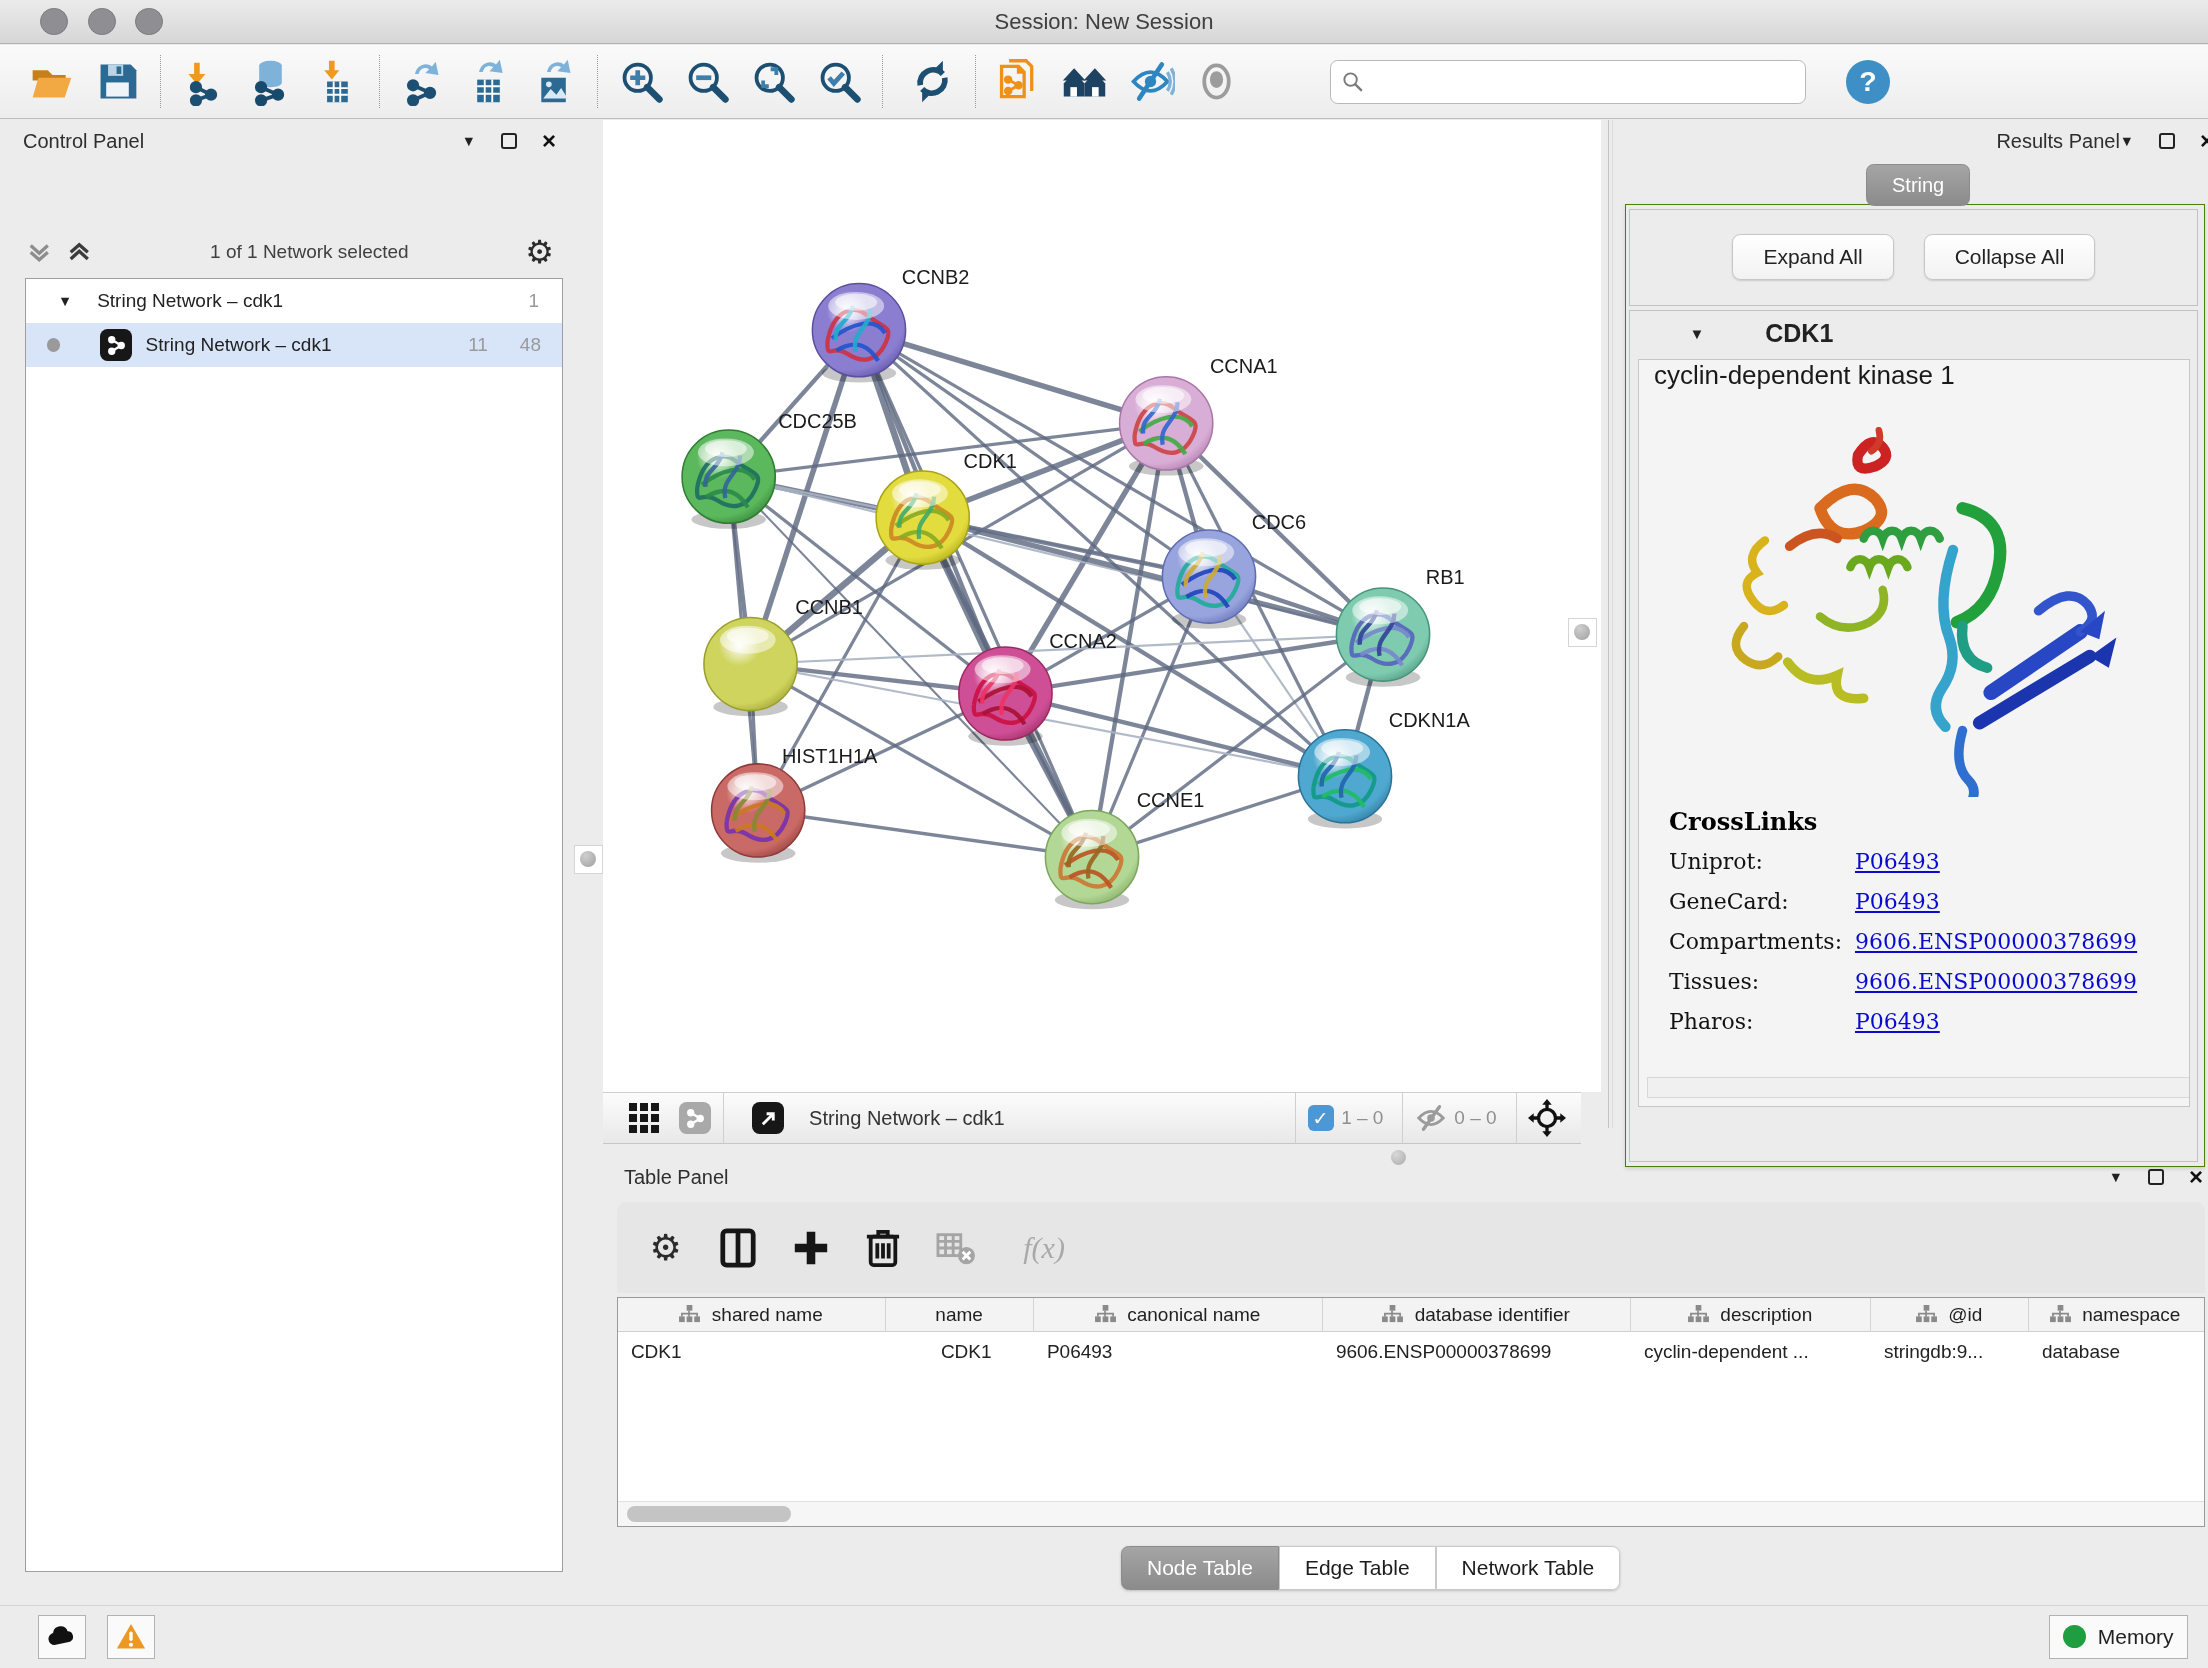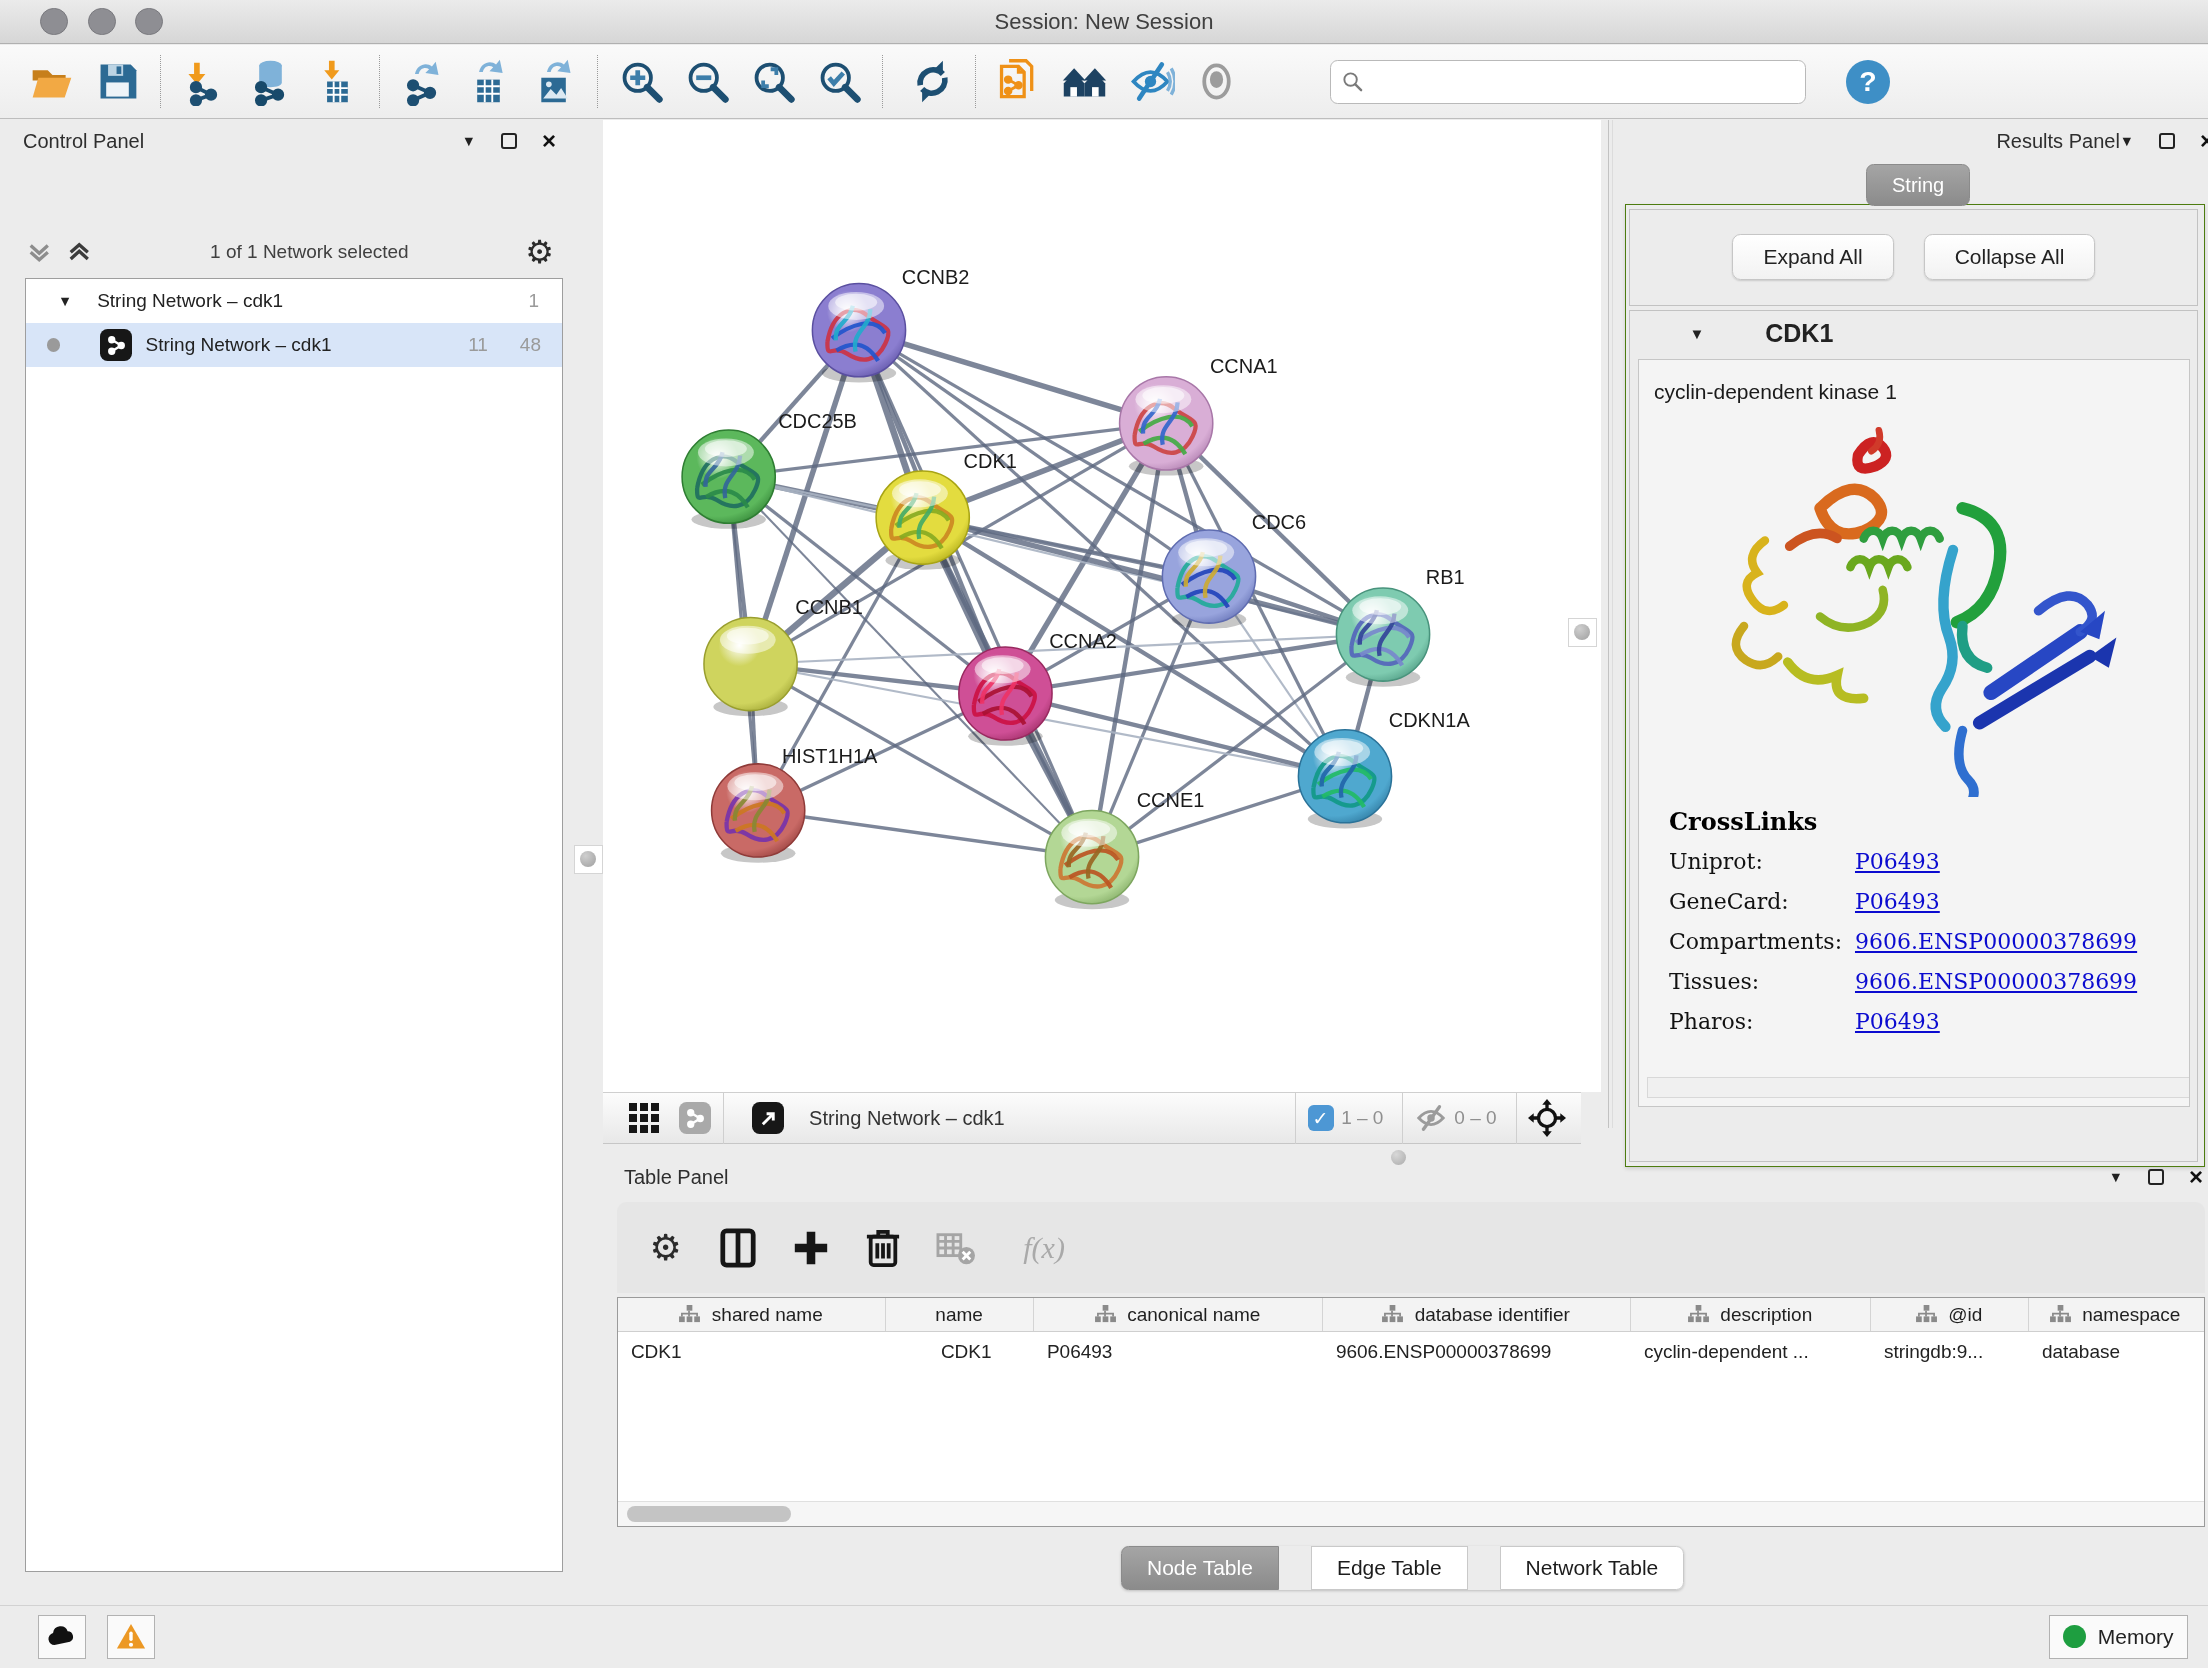--- a/index.html
+++ b/index.html
@@ -73,21 +73,21 @@
   #rp-header { left:30px; top:9.5px; width:567px; display:flex; justify-content:flex-end; align-items:center; }
   #rp-tab { left:249px; top:44px; border-radius:7.6px; z-index:3; }
   #rp-outer { left:7.6px; top:84px; width:580px; height:963px; border:1px solid #4d7c0f; background:#ececec; box-shadow:0 1.9px 3.8px rgba(0,0,0,.12); }
   #rp-btnbox { left:3.8px; top:3.8px; width:569px; height:97px; border:1px solid #c2c2c2; display:flex; align-items:center; justify-content:center; gap:30px; }
   .rp-btn { height:46px; padding:0 30px; background:linear-gradient(#ffffff,#f2f2f2); border:1px solid #c6c6c6; border-radius:8.6px; font-size:21px; display:flex; align-items:center; box-shadow:0 1px 1.9px rgba(0,0,0,.15); }
   #rp-genebox { left:3.8px; top:105px; width:569px; height:852px; border:1px solid #c2c2c2; }
   #gene-header { height:44px; display:flex; align-items:center; background:#ececec; }
   #gene-header .tri { margin-left:59px; font-size:15px; }
   #gene-name { font-size:25px; font-weight:bold; margin-left:61px; }
   #gene-content { position:absolute; left:7.6px; top:48px; width:552px; height:748px; background:#f4f4f4; border:1px solid #c6c6c6; overflow:hidden; }
-  #gene-desc { position:absolute; left:15px; top:20px; font-size:21px; color:#1a1a1a; }
+  #gene-desc { position:absolute; left:15px; top:0; font-size:26px; color:#1a1a1a; }
   #protein-art { position:absolute; left:38px; top:57px; }
   #crosslinks { position:absolute; left:30px; top:447px; font-family:"DejaVu Serif","Liberation Serif",serif; }
   #crosslinks h3 { font-size:24px; margin-bottom:13.3px; color:#000; }
   .cl-row { display:flex; margin-bottom:15px; font-size:22px; }
   .cl-label { width:186px; color:#111; }
   .cl-value { color:#0b0bd0; text-decoration:underline; }
   #rp-scrollstrip { position:absolute; left:7.6px; bottom:7.6px; width:552px; height:21px; background:#f0f0f0; border:1px solid #d8d8d8; }
 
   
   #table-panel { left:609px; top:1158px; width:1600px; height:447px; }
@@ -95,21 +95,21 @@
   #tp-toolcard { left:7.6px; top:44px; width:1588px; height:91px; background:#e6e6e6; border-radius:9.5px 9.5px 0 0; display:flex; align-items:center; padding-left:27px; gap:28.5px; }
   .tp-ico { width:44px; height:44px; display:flex; align-items:center; justify-content:center; }
   .fx { font-family:"Liberation Serif",serif; font-style:italic; font-size:30px; color:#a9a9a9; }
   #tp-table { left:7.6px; top:139px; width:1588px; height:230px; background:#fff; border:1.9px solid #9a9a9a; }
   #tp-headrow { display:flex; height:34px; background:#f3f3f3; border-bottom:1px solid #cfcfcf; align-items:center; }
   .th-cell { display:flex; align-items:center; justify-content:center; gap:11.4px; height:100%; border-right:1px solid #d4d4d4; font-size:19px; color:#1f1f1f; overflow:hidden; white-space:nowrap; }
   #tp-datarow { display:flex; height:40px; align-items:center; font-size:19px; }
   .td-cell { padding-left:13.3px; overflow:hidden; white-space:nowrap; }
   #tp-hscroll { position:absolute; left:0; bottom:0; width:100%; height:25px; background:#f6f6f6; border-top:1px solid #e0e0e0; }
   #tp-hthumb { position:absolute; left:9.5px; top:3.8px; width:164px; height:16px; border-radius:8.6px; background:#c4c4c4; }
-  #tp-tabs { left:512px; top:388px; display:flex; box-shadow:0 1px 2.9px rgba(0,0,0,.2); border-radius:7.6px;gap:32px; }
+  #tp-tabs { left:512px; top:388px; display:flex; box-shadow:0 1px 2.9px rgba(0,0,0,.2); border-radius:7.6px; }
   #tp-tabs .pill-tab { height:44px; font-size:21px; }
   #tp-tabs .pill-tab:first-child { border-radius:7.6px 0 0 7.6px; }
   #tp-tabs .pill-tab:last-child { border-radius:0 7.6px 7.6px 0; }
 
   
   #status-bar { left:0; top:1605px; width:2208px; height:63px; background:#ececec; border-top:1px solid #d2d2d2; }
   .sb-btn { position:absolute; top:8.6px; height:44px; background:#fafafa; border:1.9px solid #b2b2b2; display:flex; align-items:center; justify-content:center; }
   #memory-btn { left:2049px; width:139px; gap:11.4px; font-size:21px; }
   #memory-dot { width:23px; height:23px; border-radius:50%; background:#1e9e40; }
 

